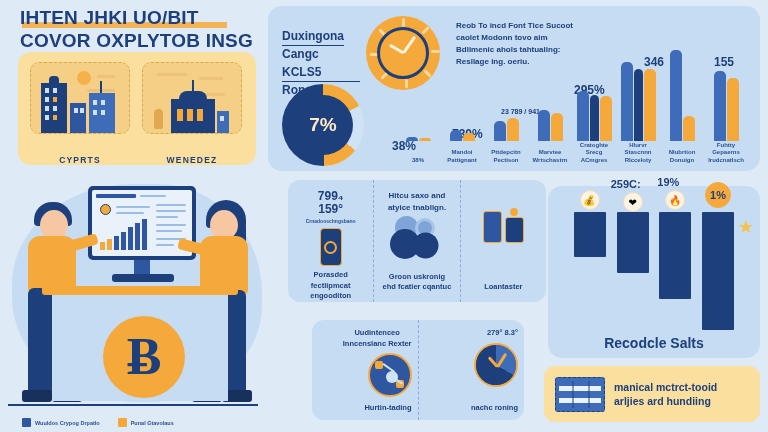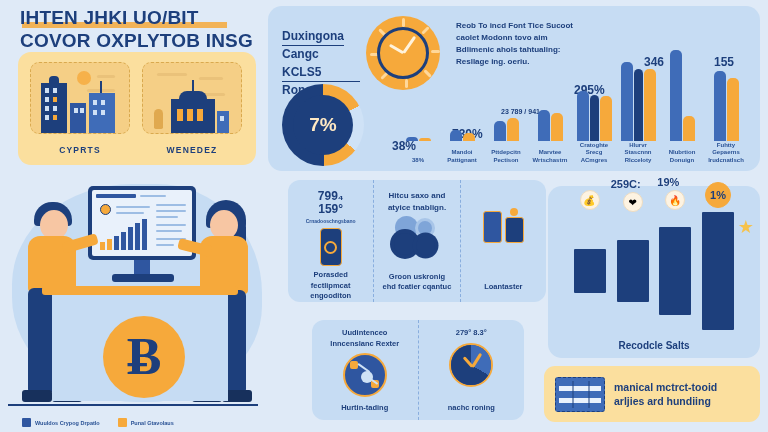--- a/index.html
+++ b/index.html
@@ -22,21 +22,21 @@
   .cards-panel {
     position: absolute; left: 18px; top: 52px; width: 238px; height: 113px;
     background: #fbdf9e; border-radius: 13px;
   }
   .card-row { display: flex; gap: 12px; padding: 10px 12px 0 12px; }
   .city-card {
     width: 100px; height: 72px; background: #f5cf86;
     border: 1.5px dashed #d9a94e; border-radius: 9px;
     position: relative; overflow: hidden;
   }
-  .card-cap { text-align: center; font-size: 8.5px; font-weight: 700; color: #1d3f7c; letter-spacing: 1.2px; margin-top: 11px; }
+  .card-cap { text-align: center; font-size: 8.5px; font-weight: 700; color: #1d3f7c; letter-spacing: 1.2px; margin-top: 21px; }
   .bldg { position: absolute; bottom: 0; background: #1d3f7c; }
   .bldg.mid { background: #2f56a0; }
   .bldg.lite { background: #3f6cb8; }
   .win { position: absolute; width: 4px; height: 5px; background: #cfe0f5; }
   .win.o { background: #f6a93b; }
   .sun { position: absolute; width: 14px; height: 14px; border-radius: 50%; background: #f6a93b; opacity: .8; }
   .cloud { position: absolute; height: 3px; background: #e8c078; border-radius: 2px; opacity: .85; }
   .tree { position: absolute; bottom: 4px; width: 9px; height: 20px; background: #e0a94f; border-radius: 5px 5px 2px 2px; }
 
   
@@ -120,36 +120,36 @@
   .phone-ico { width: 22px; height: 38px; background: #1d3f7c; border-radius: 4px; display:flex; align-items:center; justify-content:center; border: 1.5px solid #f6a93b; }
   .phone-dot { width: 13px; height: 13px; border-radius: 50%; border: 2.5px solid #f6a93b; position: relative; }
   .gear { position: absolute; border-radius: 50%; }
   .gear-o { background: #1d3f7c; }
   .gear-l { background: #7fa5d8; }
   .card-ico { width: 19px; height: 32px; background: #2f56a0; border: 1.5px solid #f6a93b; border-radius: 3px; }
   .card-ico2 { width: 19px; height: 26px; background: #1d3f7c; border: 1.5px solid #f6a93b; border-radius: 3px; }
 
   
   .low-panel { position: absolute; left: 312px; top: 320px; width: 212px; height: 100px; background: #c6dcf3; border-radius: 12px; display: flex; }
-  .low-cell { flex: 1; position: relative; padding: 8px 12px; display: flex; flex-direction: column; align-items: center; }
+  .low-cell { flex: 1; position: relative; padding: 8px 6px; display: flex; flex-direction: column; align-items: flex-end; }
   .low-cell + .low-cell { border-left: 1.3px dashed #89aede; }
   .low-head { font-size: 7.5px; color: #1d3f7c; text-align: center; line-height: 1.4; font-weight: 700; }
   .low-cap { font-size: 7.5px; color: #1d3f7c; text-align: center; font-weight: 700; margin-top: auto; }
   .circ-ico { width: 44px; height: 44px; border-radius: 50%; background: #2f56a0; border: 2.5px solid #f6a93b; margin: 4px 0; position: relative; overflow: hidden; }
   .c-hand { position: absolute; background: #f6a93b; border-radius: 2px; transform-origin: bottom center; }
 
   
   .right-panel { position: absolute; left: 548px; top: 186px; width: 212px; height: 172px; background: #c6dcf3; border-radius: 14px; }
   .rbars { position: absolute; left: 26px; bottom: 28px; width: 160px; height: 118px; display: flex; align-items: flex-end; justify-content: space-between; }
-  .rbar-col { width: 32px; position: relative; display: flex; flex-direction: column; align-items: center; justify-content: center; height: 100%; }
+  .rbar-col { width: 32px; position: relative; display: flex; flex-direction: column; align-items: center; justify-content: flex-start; height: 100%; }
   .rbar { width: 32px; background: #1d3f7c; border-radius: 1px; }
   .rbadge { position: absolute; width: 20px; height: 20px; border-radius: 50%; background: #fdf3e2; display: flex; align-items: center; justify-content: center; font-size: 10px; border: 1px solid #eedcc0; }
   .rbadge.or { background: #f6a93b; border-color: #f6a93b; width: 26px; height: 26px; }
   .rval { position: absolute; font-size: 11px; font-weight: 700; color: #1d3f7c; white-space: nowrap; }
-  .rcap { position: absolute; left: 0; right: 0; bottom: 7px; text-align: center; font-size: 10px; font-weight: 700; color: #1d3f7c; }
+  .rcap { position: absolute; left: 0; right: 0; bottom: 7px; text-align: center; font-size: 14px; font-weight: 700; color: #1d3f7c; }
   .star { position: absolute; right: 6px; top: 30px; font-size: 18px; color: #f6c24b; }
 
   
   .br-box { position: absolute; left: 544px; top: 366px; width: 216px; height: 56px; background: #fbdf9e; border-radius: 11px; display: flex; align-items: center; gap: 9px; padding: 0 11px; }
   .tbl-ico { width: 50px; height: 35px; background: #3f6cb8; border: 1.5px dashed #1d3f7c; border-radius: 3px; position: relative; flex: none; }
   .tbl-ico .tr { position: absolute; left: 3px; right: 3px; height: 5px; background: #eaf2fc; }
   .tbl-ico .tc { position: absolute; top: 3px; bottom: 3px; width: 1.5px; background: #1d3f7c; opacity:.5; }
   .br-tx { font-size: 10.5px; font-weight: 700; color: #1d3f7c; line-height: 1.35; }
 </style>
 </head>

